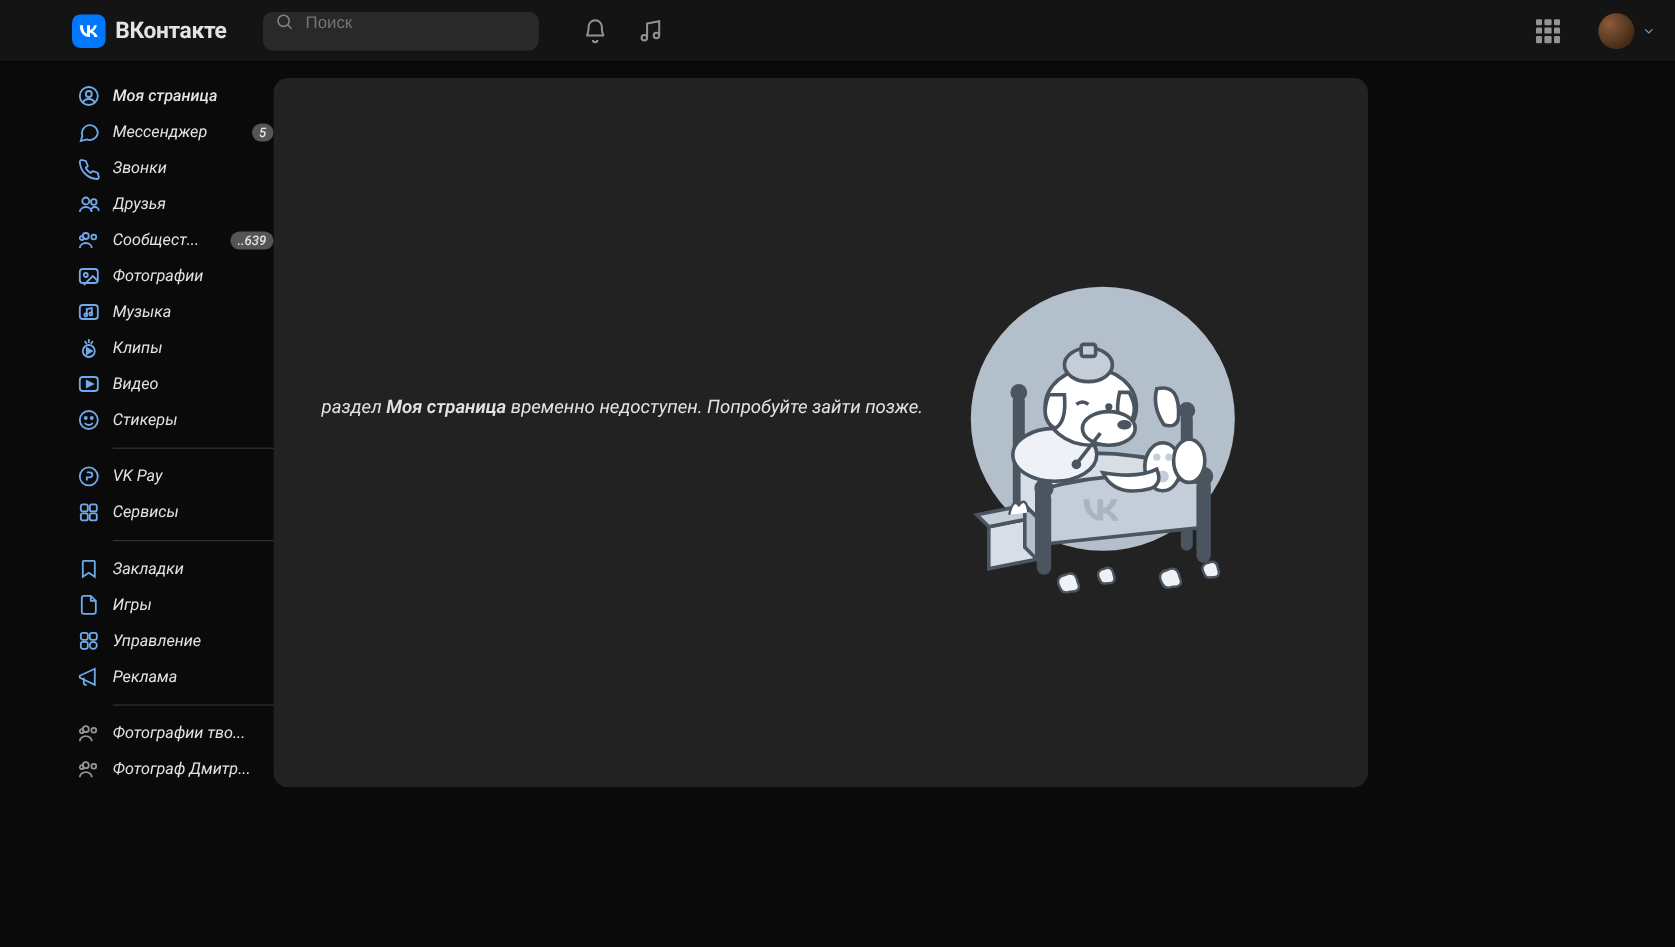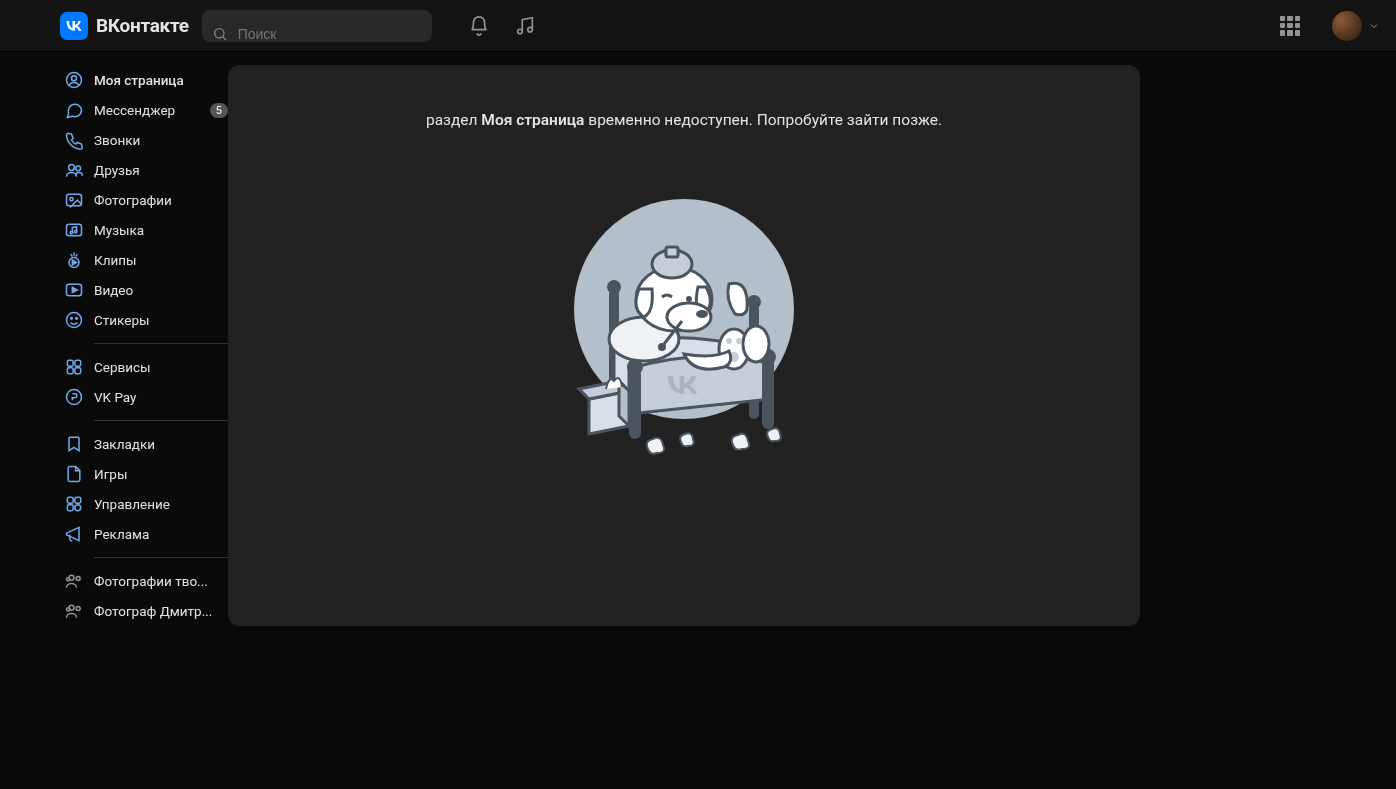--- a/index.html
+++ b/index.html
@@ -20,47 +20,47 @@
   padding: 0 16px 0 60px;
   border-bottom: 1px solid #000;
 }
 .logo-block { display: flex; align-items: center; gap: 8px; }
 .vk-logo {
   width: 28px; height: 28px; background: #0077ff; border-radius: 7px;
   display: flex; align-items: center; justify-content: center;
 }
 .logo-text { color: #e1e3e6; font-weight: bold; font-size: 19px; letter-spacing: -0.3px; }
 .search-container {
-  margin-left: 13px;
+  margin-left: 30px;
   background: #292929;
   border-radius: 8px;
   height: 32px;
   width: 230px;
   display: flex;
-  align-items: flex-end;
+  align-items: flex-start;
   padding: 0 10px;
 }
 .search-container svg { flex: 0 0 auto; }
 .search-input {
   background: transparent; border: none; outline: none; color: #aaa;
   font-size: 14px; margin-left: 10px; width: 100%;
 }
 .header-icons { display: flex; align-items: center; gap: 24px; margin-left: 36px; }
 .header-icon { color: #939393; cursor: pointer; display:flex; }
 .header-right { margin-left: auto; display: flex; align-items: center; gap: 32px; }
 .grid-icon { width:20px; height:20px; display:grid; grid-template-columns:repeat(3,1fr); grid-template-rows:repeat(3,1fr); gap:2px; cursor:pointer; }
 .grid-icon span { background:#939393; border-radius:1px; }
 .user-menu { display:flex; align-items:center; gap:6px; cursor:pointer; }
 .avatar {
   width: 30px; height: 30px; border-radius: 50%;
   background: radial-gradient(circle at 30% 30%, #8a5a3a, #2a1a0a);
 }
 .chevron { color:#939393; }
 
-.layout { display: flex; padding: 13px 0 0 64px; }
+.layout { display: flex; padding: 13px 0 0 64px; font-style: italic; }
 .sidebar { width: 164px; }
 .nav-item {
   display: flex; align-items: center; height: 30px; cursor: pointer;
   color: #e1e3e6; font-size: 13.5px;
 }
 .nav-item .ico { width:20px; height:20px; display:flex; align-items:center; justify-content:center; margin-right:10px; color:#71aaeb; flex:0 0 20px; }
 .nav-item.active .ico { color:#71aaeb; }
 .nav-item.active .lbl { color:#e1e3e6; font-weight:500; }
 .nav-item .lbl { white-space:nowrap; overflow:hidden; text-overflow:ellipsis; flex:1; }
 .badge {
@@ -70,21 +70,21 @@
 .sep { height:1px; background:#333; margin:8px 0 8px 30px; }
 .grp .ico { color:#939393; }
 
 .main {
   margin-left: 0;
   width: 912px;
   background: #222;
   border-radius: 12px;
   padding: 46px 40px 50px;
   display: flex;
-  flex-direction: column;
+  flex-direction: row;
   align-items: center;
 }
 .msg { color:#e1e3e6; font-size:15.5px; text-align:center; margin-bottom:40px; }
 .msg b { font-weight:600; }
 .illus { width:300px; height:300px; display:flex; align-items:center; justify-content:center; }
 </style>
 </head>
 <body>
 
 <div class="header">
@@ -176,20 +176,32 @@
               <circle cx="17" cy="10" r="2.8"></circle>
               <path d="M3 20c0-3 3-5 6-5s6 2 6 5"></path>
               <path d="M14 19c0-2.5 2-4 4-4s4 1.5 4 4"></path>
             </svg>
           </span>
           <span class="lbl">Друзья</span>
         </div>
         <div class="nav-item">
           <span class="ico">
             <svg width="20" height="20" viewBox="0 0 24 24" fill="none" stroke="currentColor" stroke-width="1.8">
+              <circle cx="9" cy="8" r="3"></circle>
+              <circle cx="17" cy="9" r="2.4"></circle>
+              <circle cx="5" cy="10" r="2"></circle>
+              <path d="M3 20c0-3 3-5 6-5s6 2 6 5"></path>
+            </svg>
+          </span>
+          <span class="lbl">Сообщест...</span>
+          <span class="badge">..639</span>
+        </div>
+        <div class="nav-item">
+          <span class="ico">
+            <svg width="20" height="20" viewBox="0 0 24 24" fill="none" stroke="currentColor" stroke-width="1.8">
               <rect x="3" y="5" width="18" height="14" rx="3"></rect>
               <circle cx="9" cy="11" r="2"></circle>
               <path d="M21 17l-5-5-9 9"></path>
             </svg>
           </span>
           <span class="lbl">Фотографии</span>
         </div>
         <div class="nav-item">
           <span class="ico">
             <svg width="20" height="20" viewBox="0 0 24 24" fill="none" stroke="currentColor" stroke-width="1.8">
@@ -230,36 +242,36 @@
             </svg>
           </span>
           <span class="lbl">Стикеры</span>
         </div>
       </div>
     <div class="sep"></div>
     <div id="g2">
         <div class="nav-item">
           <span class="ico">
             <svg width="20" height="20" viewBox="0 0 24 24" fill="none" stroke="currentColor" stroke-width="1.8">
+              <circle cx="12" cy="12" r="9"></circle>
+              <path d="M10 8h3a2.5 2.5 0 010 5h-3v3M9 13h5"></path>
+            </svg>
+          </span>
+          <span class="lbl">VK Pay</span>
+        </div>
+        <div class="nav-item">
+          <span class="ico">
+            <svg width="20" height="20" viewBox="0 0 24 24" fill="none" stroke="currentColor" stroke-width="1.8">
               <rect x="4" y="4" width="7" height="7" rx="2"></rect>
               <rect x="13" y="4" width="7" height="7" rx="2"></rect>
               <rect x="4" y="13" width="7" height="7" rx="2"></rect>
               <rect x="13" y="13" width="7" height="7" rx="2"></rect>
             </svg>
           </span>
           <span class="lbl">Сервисы</span>
-        </div>
-        <div class="nav-item">
-          <span class="ico">
-            <svg width="20" height="20" viewBox="0 0 24 24" fill="none" stroke="currentColor" stroke-width="1.8">
-              <circle cx="12" cy="12" r="9"></circle>
-              <path d="M10 8h3a2.5 2.5 0 010 5h-3v3M9 13h5"></path>
-            </svg>
-          </span>
-          <span class="lbl">VK Pay</span>
         </div>
       </div>
     <div class="sep"></div>
     <div id="g3">
         <div class="nav-item">
           <span class="ico">
             <svg width="20" height="20" viewBox="0 0 24 24" fill="none" stroke="currentColor" stroke-width="1.8">
               <path d="M7 4h10a1 1 0 011 1v15l-6-4-6 4V5a1 1 0 011-1z"></path>
             </svg>
           </span>

